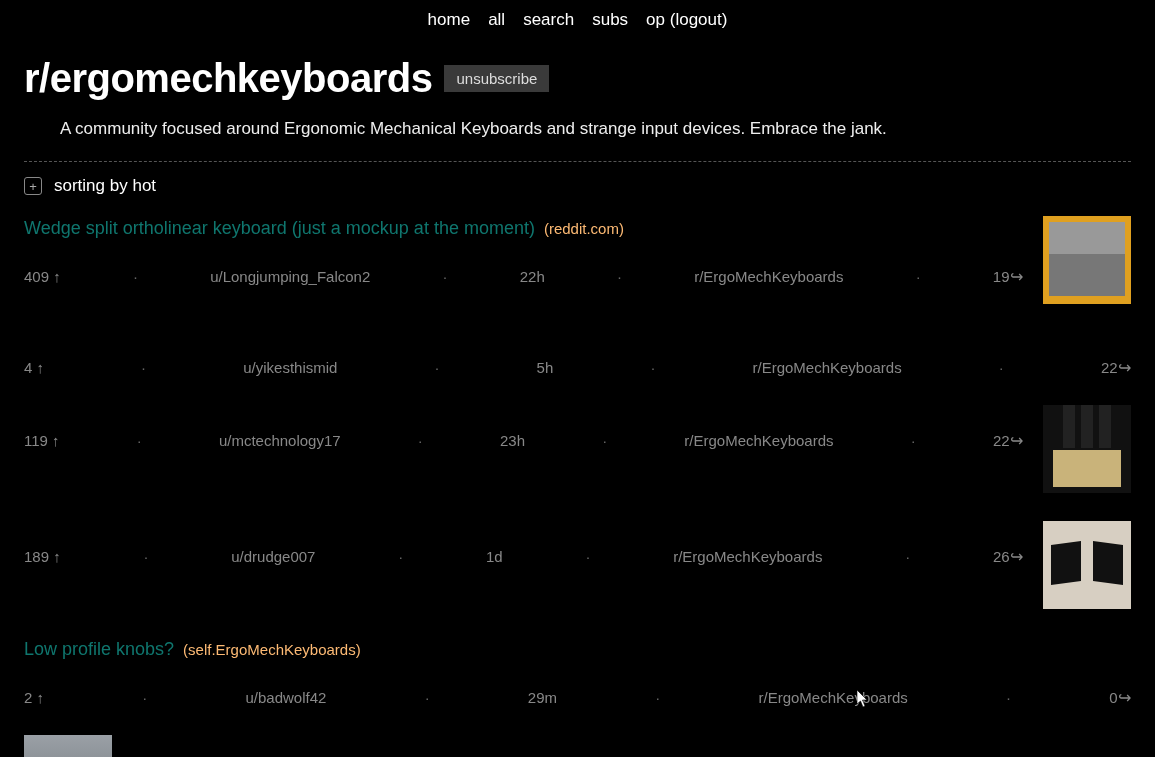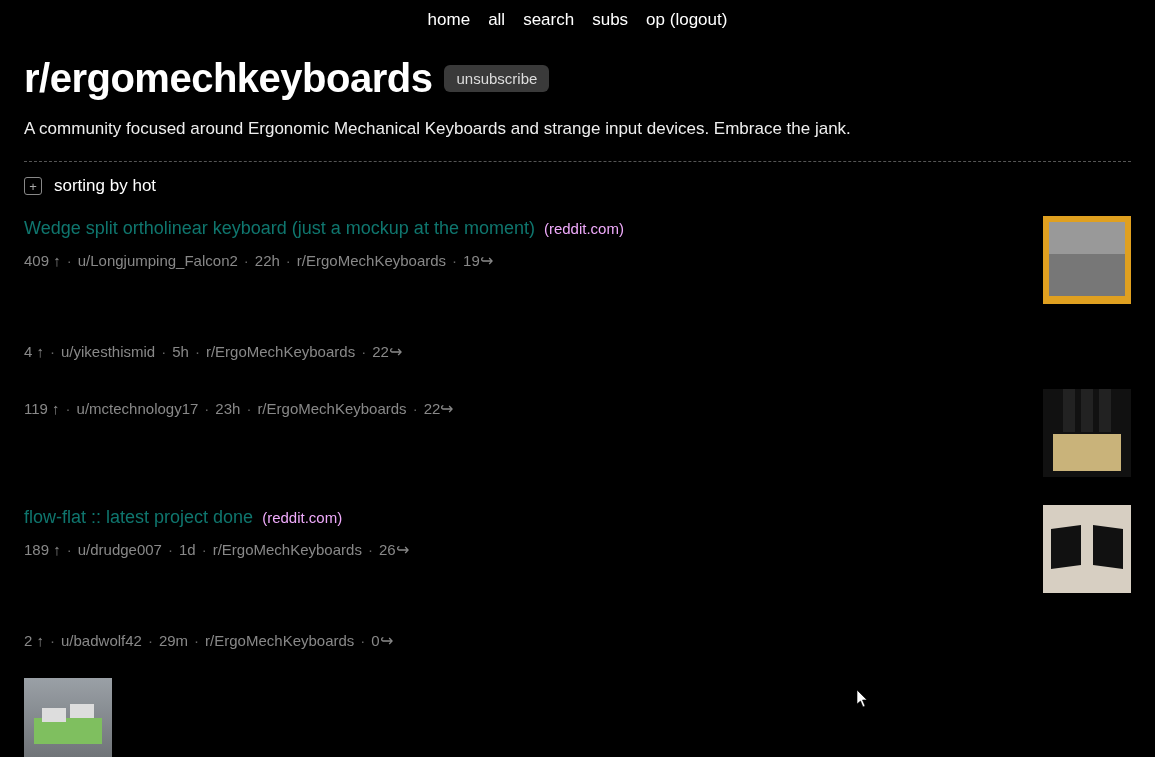--- a/index.html
+++ b/index.html
@@ -35,29 +35,30 @@
   }
   .sub-title {
     font-size: 40px;
     font-weight: 700;
     letter-spacing: -0.5px;
   }
   .unsub-btn {
     background: #3a3a3a;
     color: #ddd;
     border: none;
-    border-radius: 6px;
+    border-radius: 0;
     padding: 5px 12px;
     font-size: 15px;
     cursor: pointer;
   }
   .sub-desc {
     margin-top: 18px;
     font-size: 17px;
     color: #eee;
+    margin-left: 36px;
   }
   .divider {
     border: none;
     border-top: 1px dashed #555;
     margin: 22px 0 14px;
   }
   .sort-row {
     display: flex;
     align-items: center;
     gap: 12px;
@@ -87,32 +88,33 @@
   .post-body { flex: 1; min-width: 0; }
   .post-title-row {
     font-size: 18px;
     line-height: 1.4;
   }
   .post-title {
     color: #0f766e;
     text-decoration: none;
   }
   .post-domain {
-    color: #f0abfc;
+    color: #fdba74;
     font-size: 15px;
     margin-left: 4px;
   }
   .post-meta {
-    margin-top: 10px;
+    margin-top: 26px;
     font-size: 15px;
     color: #888;
     display: flex;
     flex-wrap: wrap;
     align-items: center;
     gap: 6px;
+    justify-content: space-between;
   }
   .post-meta .sep { color: #666; }
   .post-meta .sep::before { content: "·"; }
   .score { white-space: nowrap; }
   .arrow-up::after { content: " \2191"; }
   .comment-icon::after { content: " \21A9"; font-size:16px; display:inline-block; transform: scaleX(-1); }
   .thumb {
     width: 88px;
     height: 88px;
     background: #222;
@@ -211,37 +213,37 @@
             <span class="sep"></span>
             <span>r/ErgoMechKeyboards</span>
             <span class="sep"></span>
             <span class="comment-icon">22</span>
           </div>
         </div>
         <div class="thumb t3"></div>
       </div>
       <div class="post">
         <div class="post-body">
-          <div class="post-title-row"><a class="post-title">flow-flat :: latest project done</a> <span class="post-domain">(reddit.com)</span></div>
           <div class="post-meta">
             <span class="score arrow-up">189</span>  
             <span class="sep"></span>
             <span>u/drudge007</span>  
             <span class="sep"></span>
             <span>1d</span>  
             <span class="sep"></span>
             <span>r/ErgoMechKeyboards</span>
             <span class="sep"></span>
             <span class="comment-icon">26</span>
           </div>
         </div>
         <div class="thumb t4"></div>
       </div>
       <div class="post">
         <div class="post-body">
+          <div class="post-title-row"><a class="post-title">Low profile knobs?</a> <span class="post-domain">(self.ErgoMechKeyboards)</span></div>
           <div class="post-meta">
             <span class="score arrow-up">2</span>  
             <span class="sep"></span>
             <span>u/badwolf42</span>  
             <span class="sep"></span>
             <span>29m</span>  
             <span class="sep"></span>
             <span>r/ErgoMechKeyboards</span>
             <span class="sep"></span>
             <span class="comment-icon">0</span>

